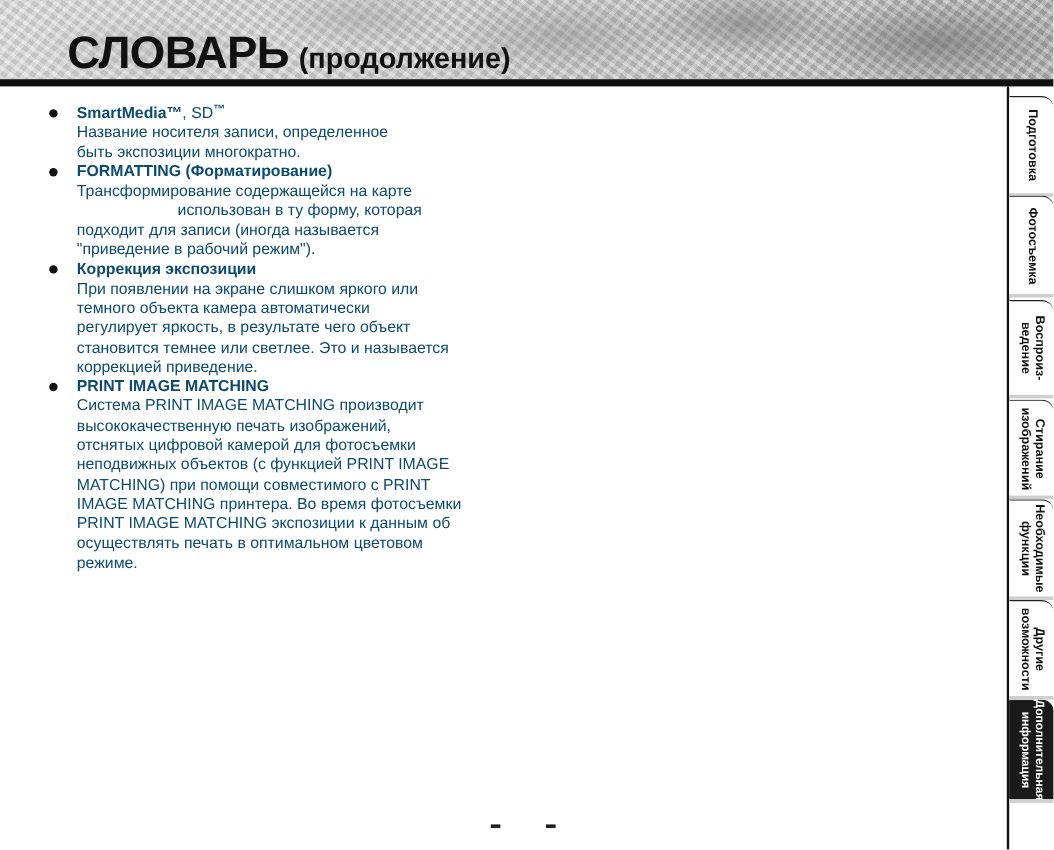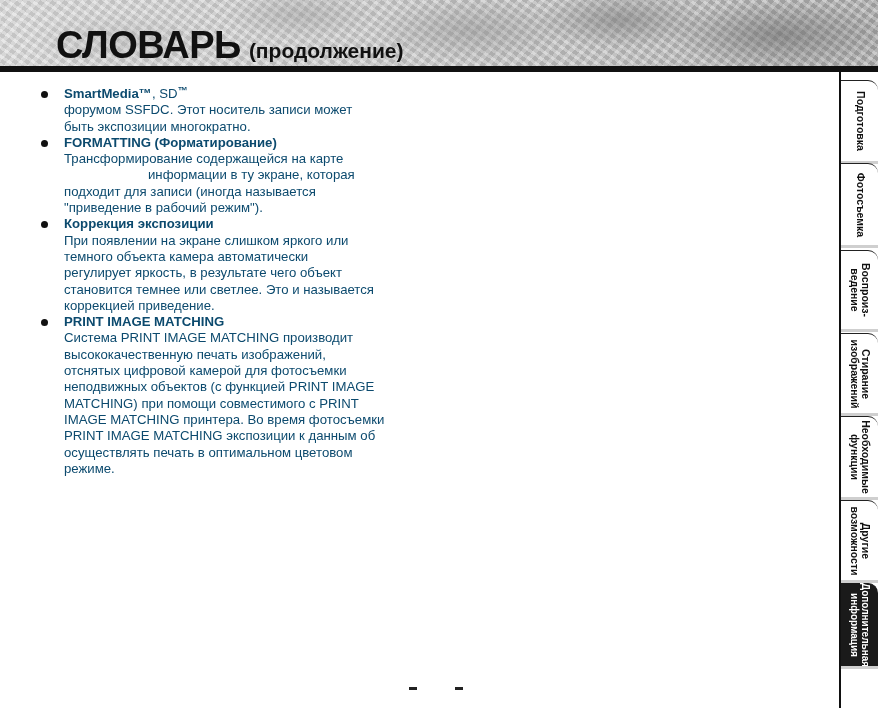--- a/index.html
+++ b/index.html
@@ -18,21 +18,21 @@
         radial-gradient(ellipse 130px 40px at 120px 40px, rgba(170,170,170,0.35), rgba(170,170,170,0) 70%),
         repeating-linear-gradient(35deg, rgba(255,255,255,0.25) 0 3px, rgba(0,0,0,0.04) 3px 7px),
         repeating-linear-gradient(-50deg, rgba(255,255,255,0.2) 0 4px, rgba(0,0,0,0.05) 4px 9px),
         linear-gradient(90deg, #d8d8d8 0%, #c9c9c9 40%, #bdbdbd 70%, #a9a9a9 100%);
     }
     .title {
       position: absolute; left: 56px; top: 24px; margin: 0;
       font-size: 38px; font-weight: bold; letter-spacing: -0.5px; color: #111;
       white-space: nowrap;
     }
-    .title .sub { font-size: 21px; font-weight: bold; margin-left: 8px; letter-spacing: 0; }
+    .title .sub { font-size: 24px; font-weight: bold; margin-left: 8px; letter-spacing: 0; }
     .header-rule {
       position: absolute; left: 0; top: 66px; width: 878px; height: 6px; background: #111;
     }
     .content {
       position: absolute; left: 40px; top: 86px; width: 380px;
       font-size: 13.2px; line-height: 16.3px; color: #0c4a6e;
     }
     .entry { position: relative; padding-left: 24px; }
     .bullet {
       position: absolute; left: 1px; top: 5px; width: 7px; height: 7px;
@@ -73,29 +73,29 @@
 <div class="header">
   <h1 class="title"><span>СЛОВАРЬ</span><span class="sub">(продолжение)</span></h1>
 </div>
 <div class="header-rule"></div>
 
 <div class="content">
 
   <div class="entry">
     <span class="bullet"></span>
     <span class="term"><span>SmartMedia™</span><span style="font-weight:normal">, SD</span><sup>™</sup></span>
-    <span class="def">форумом SSFDC. Этот носитель записи может</span>
+    <span class="def">Название носителя записи, определенное</span>
     <span class="def">быть экспозиции многократно.</span>
   </div>
 
   <div class="entry">
     <span class="bullet"></span>
     <span class="term">FORMATTING (Форматирование)</span>
     <span class="def">Трансформирование содержащейся на карте</span>
-    <span class="def indent-line">информации в ту экране, которая</span>
+    <span class="def indent-line">использован в ту форму, которая</span>
     <span class="def">подходит для записи (иногда называется</span>
     <span class="def">"приведение в рабочий режим").</span>
   </div>
 
   <div class="entry">
     <span class="bullet"></span>
     <span class="term">Коррекция экспозиции</span>
     <span class="def">При появлении на экране слишком яркого или</span>
     <span class="def">темного объекта камера автоматически</span>
     <span class="def">регулирует яркость, в результате чего объект</span>

